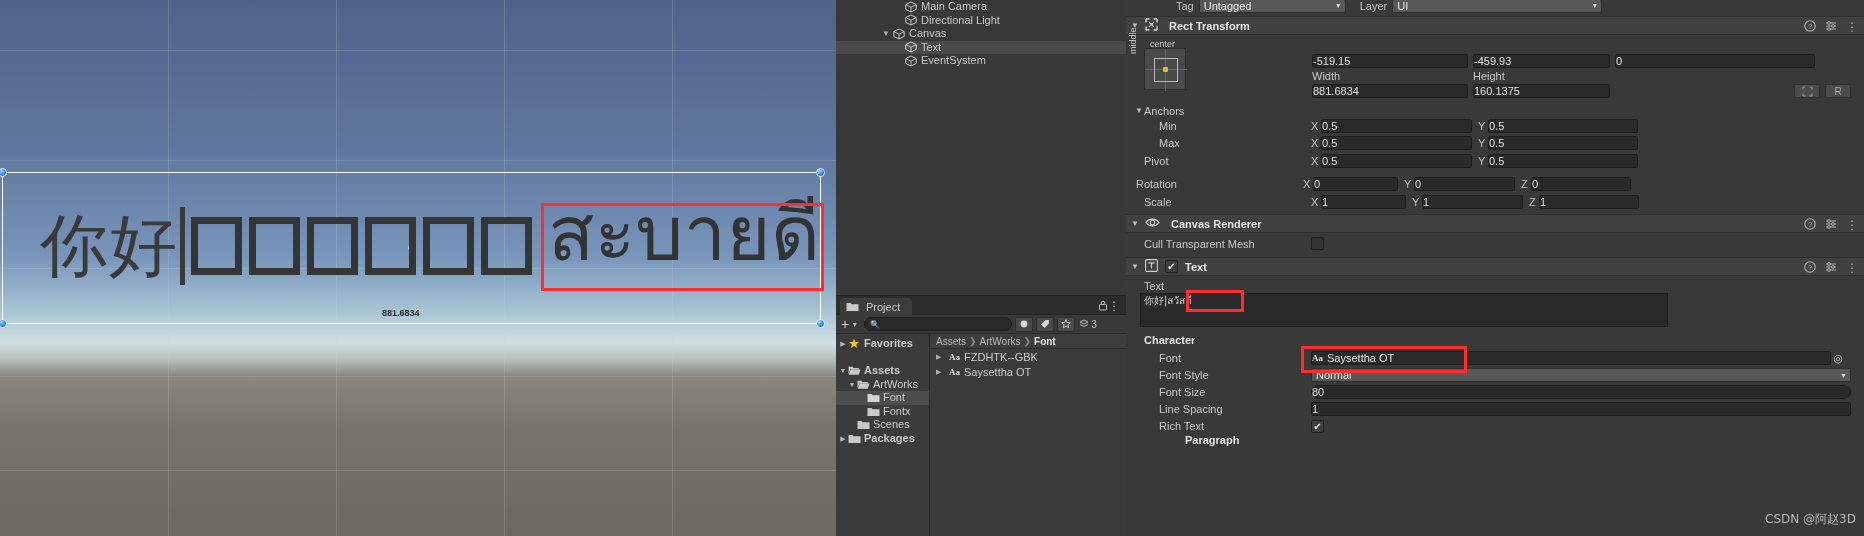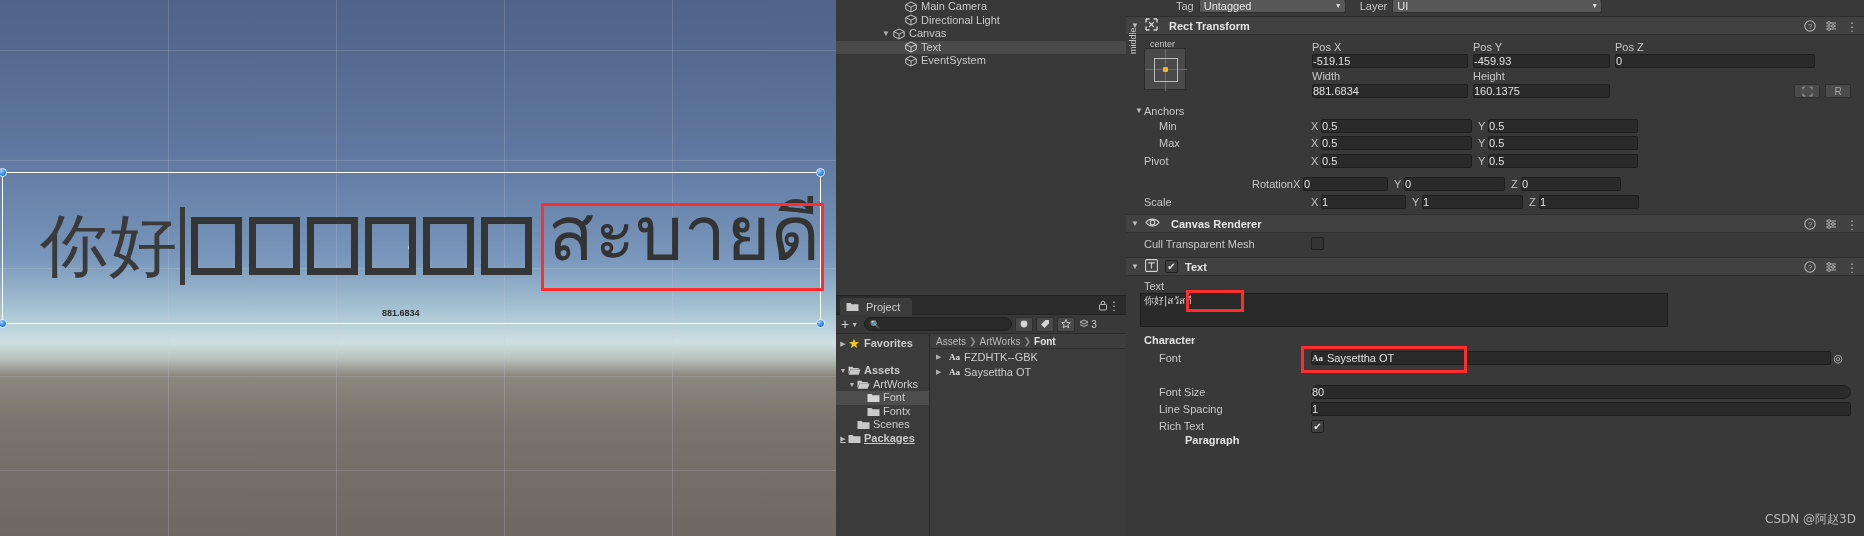--- a/index.html
+++ b/index.html
@@ -522,21 +522,21 @@
 
           <div class="tree-row" style="padding-left:21px;">
             <span class="folder-ico">
               <svg width="13" height="11" viewBox="0 0 13 11">
                 <path d="M0.5 2 L4.5 2 L5.7 3.3 L12.5 3.3 L12.5 10 L0.5 10 Z" fill="#c9c9c9"></path>
               </svg>
             </span>
             <span>Scenes</span>
           </div>
 
-          <div class="tree-row" style="padding-left:2px;text-decoration:underline;">
+          <div class="tree-row" style="padding-left:2px;">
             <span class="tree-arrow">▶</span>
             <span class="folder-ico">
               <svg width="13" height="11" viewBox="0 0 13 11">
                 <path d="M0.5 2 L4.5 2 L5.7 3.3 L12.5 3.3 L12.5 10 L0.5 10 Z" fill="#c9c9c9"></path>
               </svg>
             </span>
             <span style="font-weight:bold;">Packages</span>
           </div>
         </div>
 
@@ -611,25 +611,20 @@
 
     <div id="anchor-widget">
       <div class="cross-h"></div>
       <div class="cross-v"></div>
       <div class="inner"></div>
       <div class="pivotdot"></div>
     </div>
     <div id="anchor-center-label">center</div>
     <div id="anchor-middle-label">middle</div>
 
-    <div style="position:absolute;left:186px;top:41px;width:540px;display:flex;">
-      <span class="prop-label" style="width:161px;">Pos X</span>
-      <span class="prop-label" style="width:142px;">Pos Y</span>
-      <span class="prop-label">Pos Z</span>
-    </div>
     <div style="position:absolute;left:186px;top:54px;width:545px;display:flex;gap:5px;">
       <div class="field" style="width:156px;">-519.15</div>
       <div class="field" style="width:137px;">-459.93</div>
       <div class="field" style="width:200px;">0</div>
     </div>
 
     <div style="position:absolute;left:186px;top:70px;width:540px;display:flex;">
       <span class="prop-label" style="width:161px;">Width</span>
       <span class="prop-label">Height</span>
     </div>
@@ -668,21 +663,21 @@
 
     <div style="position:absolute;left:0;top:153px;width:738px;height:16px;display:flex;align-items:center;">
       <span class="prop-label" style="margin-left:18px;width:167px;">Pivot</span>
       <span class="axis">X</span>
       <div class="field" style="width:151px;">0.5</div>
       <span class="axis" style="margin-left:6px;">Y</span>
       <div class="field" style="width:150px;">0.5</div>
     </div>
 
     <div style="position:absolute;left:0;top:176px;width:738px;height:16px;display:flex;align-items:center;">
-      <span class="prop-label" style="margin-left:0;width:167px;text-align:right;">Rotation</span>
+      <span class="prop-label" style="margin-left:10px;width:167px;">Rotation</span>
       <span class="axis">X</span>
       <div class="field" style="width:85px;">0</div>
       <span class="axis" style="margin-left:6px;">Y</span>
       <div class="field" style="width:101px;">0</div>
       <span class="axis" style="margin-left:6px;">Z</span>
       <div class="field" style="width:100px;">0</div>
     </div>
 
     <div style="position:absolute;left:0;top:194px;width:738px;height:16px;display:flex;align-items:center;">
       <span class="prop-label" style="margin-left:18px;width:167px;">Scale</span>
@@ -766,20 +761,27 @@
 
     <div style="position:absolute;left:0;top:350px;width:738px;height:16px;display:flex;align-items:center;">
       <span class="prop-label" style="margin-left:33px;width:152px;">Font</span>
       <div class="field" style="width:520px;gap:4px;">
         <span class="font-ico">Aa</span>
         <span>Saysettha OT</span>
       </div>
       <span class="obj-pick">◎</span>
     </div>
 
+    <div style="position:absolute;left:0;top:367px;width:738px;height:16px;display:flex;align-items:center;">
+      <span class="prop-label" style="margin-left:33px;width:152px;">Font Style</span>
+      <div class="dropdown" style="width:540px;">
+        <span>Normal</span>
+        <span class="dd-caret">▼</span>
+      </div>
+    </div>
 
     <div style="position:absolute;left:0;top:384px;width:738px;height:16px;display:flex;align-items:center;">
       <span class="prop-label" style="margin-left:33px;width:152px;">Font Size</span>
       <div class="field" style="width:540px;border-radius:7px;">80</div>
     </div>
 
     <div style="position:absolute;left:0;top:401px;width:738px;height:16px;display:flex;align-items:center;">
       <span class="prop-label" style="margin-left:33px;width:152px;">Line Spacing</span>
       <div class="field" style="width:540px;">1</div>
     </div>

